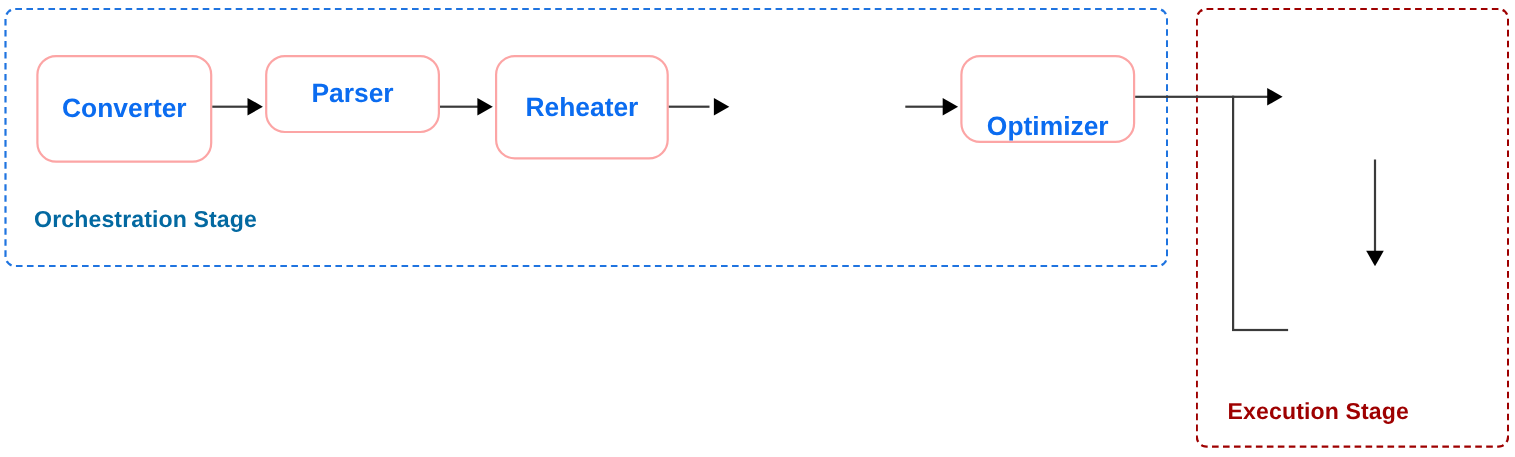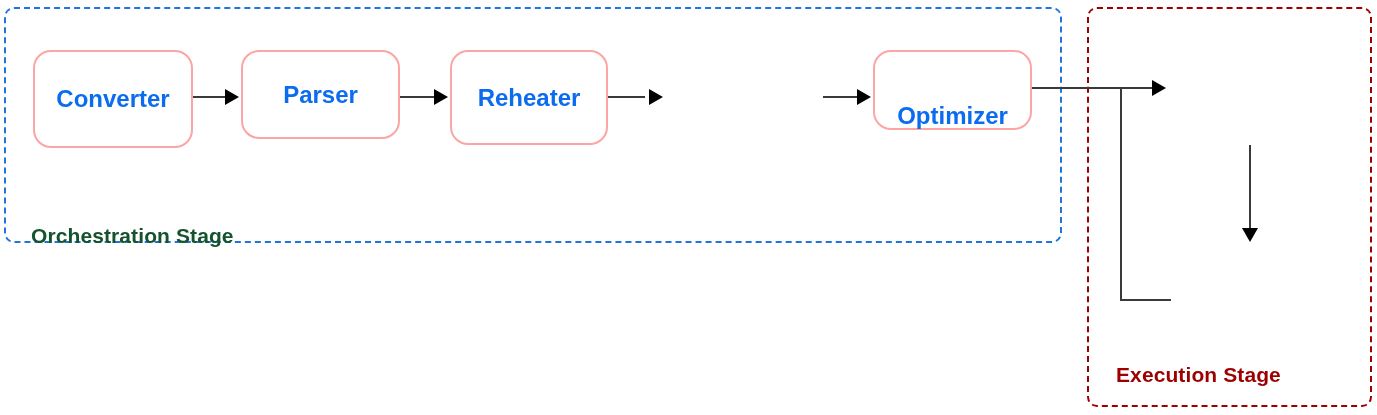--- a/index.html
+++ b/index.html
@@ -35,22 +35,21 @@
   }
   
   .stage-label {
     position: absolute;
     font-weight: bold;
     font-size: 21px;
     white-space: nowrap;
     letter-spacing: 0.1px;
   }
   .stage-label.orchestration {
-    color: #14532d;
-    margin-top: 36px;
+    color: #0369a1;
   }
   .stage-label.execution {
     color: #9e0000;
   }
   
   .node {
     position: absolute;
     box-sizing: border-box;
     border: 2px solid #fca5a5;
     border-radius: 18px;
@@ -104,21 +103,21 @@
   <div class="stage-label orchestration" style="left:31px; top:188px;">Orchestration Stage</div>
 
   <div class="stage-box execution" style="left:1087px; top:7px; width:285px; height:400px;"></div>
 
   <div class="stage-label execution" style="left:1116px; top:363px;text-align:center;">Execution Stage</div>
 
   <div class="node" style="left:33px; top:50px; width:160px; height:98px;">
     <span class="node-label">Converter</span>
   </div>
 
-  <div class="node" style="left:241px; top:50px; width:159px; height:89px;">
+  <div class="node" style="left:241px; top:50px; width:159px; height:71px;">
     <span class="node-label">Parser</span>
   </div>
 
   <div class="node" style="left:450px; top:50px; width:158px; height:95px;">
     <span class="node-label">Reheater</span>
   </div>
 
 
   <div class="node" style="left:873px; top:50px; width:159px; height:80px;align-items:flex-end;">
     <span class="node-label">Optimizer</span>

